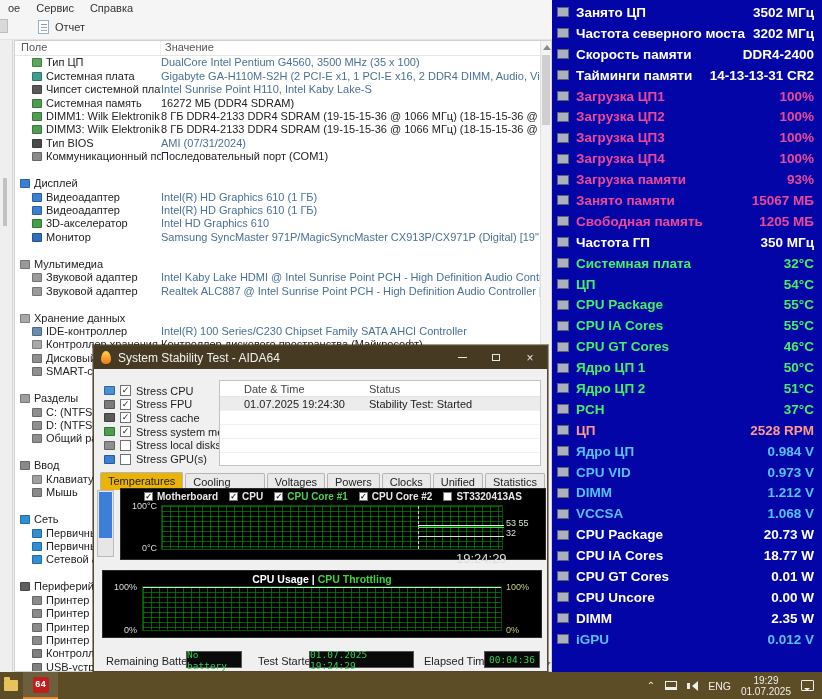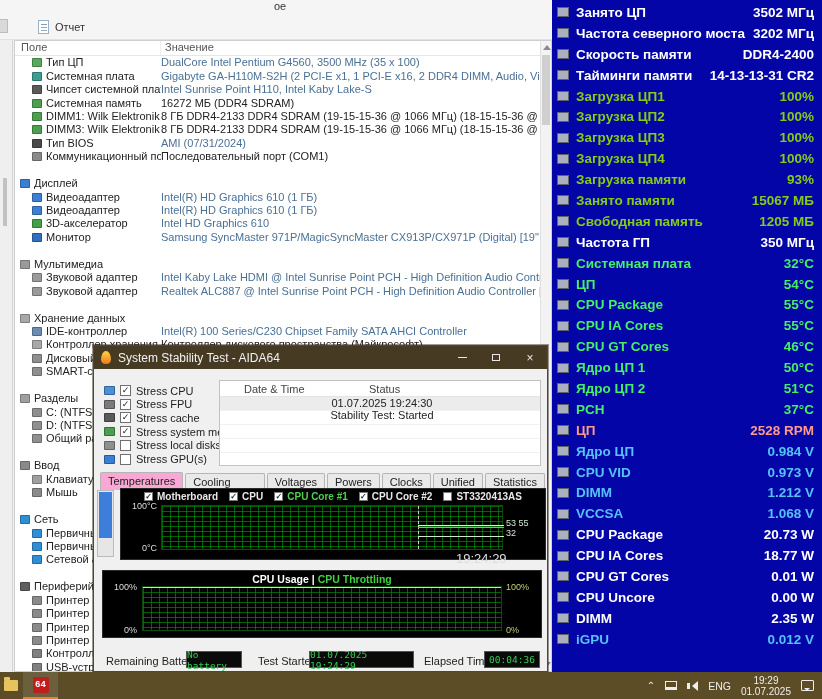--- a/index.html
+++ b/index.html
@@ -3,21 +3,21 @@
 <meta charset="utf-8">
 <style>
   * { margin:0; padding:0; box-sizing:border-box; }
   html,body { width:822px; height:699px; overflow:hidden; background:#0405a6;
               font-family:"Liberation Sans", sans-serif; }
   #root { position:relative; width:822px; height:699px; overflow:hidden; background:#0405a6; }
 
   
   .main-window { position:absolute; left:0; top:0; width:552px; height:672px; background:#f0f0f0; }
   .menubar { position:absolute; left:0; top:0; width:100%; height:15px; background:#f5f5f5;
-             display:flex; align-items:center; gap:16px; padding-left:8px; font-size:11px; color:#333;flex-direction:column; }
+             display:flex; align-items:center; gap:16px; padding-left:8px; font-size:11px; color:#333; }
   .toolbar { position:absolute; left:0; top:15px; width:100%; height:25px; background:#f5f5f5;
              border-bottom:1px solid #e2e2e2; }
   .tool-cut { position:absolute; left:-4px; top:4px; width:12px; height:14px; background:#d9d9d9; border:1px solid #bdbdbd; }
   .report-btn { position:absolute; left:30px; top:2px; height:20px; display:flex; align-items:center; gap:6px;
                 font-size:11px; color:#333; padding:0 8px; }
   .report-ic { width:11px; height:14px; background:#fff; border:1px solid #9ab0c8; position:relative; }
   .report-ic::after { content:""; position:absolute; left:2px; top:3px; width:6px; height:1px;
                       box-shadow:0 0 #89a,0 3px #9ab,0 6px #9ab; background:#89a; }
   .nav-strip { position:absolute; left:0; top:40px; width:13px; height:632px; background:#efefef;
                border-right:1px solid #d5d5d5; }
@@ -41,21 +41,21 @@
   .sb-up { top:4px; border-bottom:5px solid #8a8a8a; }
   .sb-dn { bottom:4px; border-top:5px solid #8a8a8a; }
   .sb-thumb { position:absolute; left:1px; top:14px; width:8px; height:70px; background:#cfcfcf; }
 
   
   .sensor { position:absolute; left:552px; top:0; width:270px; height:672px; background:#0405a6; padding-top:2px; overflow:hidden; }
   .srow { height:20.9px; display:flex; align-items:center; padding:0 8px 0 5px; font-weight:bold; font-size:13.5px; }
   .srow .sic { width:12px; height:10px; margin-right:7px; flex:none; background:#aab0be; border:1px solid #5c6270; }
   .srow .sl { flex:1; white-space:nowrap; overflow:hidden; }
   .srow .sv { white-space:nowrap; }
-  .c-w { color:#ffffff; } .c-y { color:#84cc16; } .c-g { color:#46ef66; }
+  .c-w { color:#ffffff; } .c-y { color:#ec4899; } .c-g { color:#46ef66; }
   .c-f { color:#ff9a88; } .c-v { color:#57c1fa; }
 
   
   .stab { position:absolute; left:93px; top:345px; width:455px; height:327px; background:#f0f0f0;
           border:1px solid #55482a; box-shadow:0 0 0 1px rgba(40,32,16,.45); font-size:11px; color:#222; }
   .stab-title { position:absolute; left:0; top:0; width:100%; height:23px; background:#463a22; color:#f2f2f2;
                 display:flex; align-items:center; padding-left:7px; font-size:12px; }
   .flame { width:10px; height:13px; margin-right:7px; background:linear-gradient(#ffd24a,#f07818);
            border-radius:50% 50% 45% 45% / 65% 65% 35% 35%; }
   .cap-btns { position:absolute; right:0; top:0; height:23px; display:flex; }
@@ -66,26 +66,26 @@
 
   .chk-row { position:absolute; left:10px; height:13px; display:flex; align-items:center; gap:5px; }
   .dev-ic { width:11px; height:9px; border-radius:1px; border:1px solid rgba(0,0,0,.3); }
   .cb { width:11px; height:11px; background:#fff; border:1px solid #707070; font-size:9px; line-height:9px;
         text-align:center; color:#222; }
   .log { position:absolute; left:125px; top:34px; width:322px; height:86px; background:#fff; border:1px solid #c2c2c2; }
   .log-head { display:flex; height:16px; align-items:center; border-bottom:1px solid #e4e4e4; color:#444; }
   .log-head .c1, .log-row .c1 { width:145px; padding-left:24px; flex:none; }
   .log-head .c2, .log-row .c2 { flex:1; padding-left:4px; }
   .log-row { display:flex; height:14px; align-items:center; border-bottom:1px solid #f2f2f2; }
-  .log-row.hl { background:#ececec;flex-direction:column; }
+  .log-row.hl { background:#ececec; }
 
   .tabs { position:absolute; left:6px; top:127px; height:17px; display:flex; }
   .tab { padding:2px 7px 0 7px; border:1px solid #b5b5b5; border-bottom:none; background:#e9e9e9;
          margin-right:2px; border-radius:2px 2px 0 0; height:16px; }
-  .tab.active { background:#f9a8d4; height:18px; margin-top:-1px; }
+  .tab.active { background:#eab308; height:18px; margin-top:-1px; }
 
   .slider { position:absolute; left:3px; top:144px; width:17px; height:67px; background:#e6e6e6; border:1px solid #bbb; }
   .slider-thumb { position:absolute; left:1px; top:1px; width:13px; height:46px; background:#3e7edb; }
 
   .g1 { position:absolute; left:26px; top:142px; width:426px; height:72px; background:#000; border:1px solid #2a2a2a; }
   .legend { position:absolute; left:0; top:2px; width:100%; display:flex; justify-content:center; gap:11px;
             font-size:10px; font-weight:bold; color:#e8e8e8; }
   .lg { display:flex; align-items:center; gap:4px; }
   .lcb { width:9px; height:9px; background:#fff; border:1px solid #777; font-size:8px; line-height:8px; text-align:center; color:#123; }
   .lg .gr { color:#4fd14f; }

